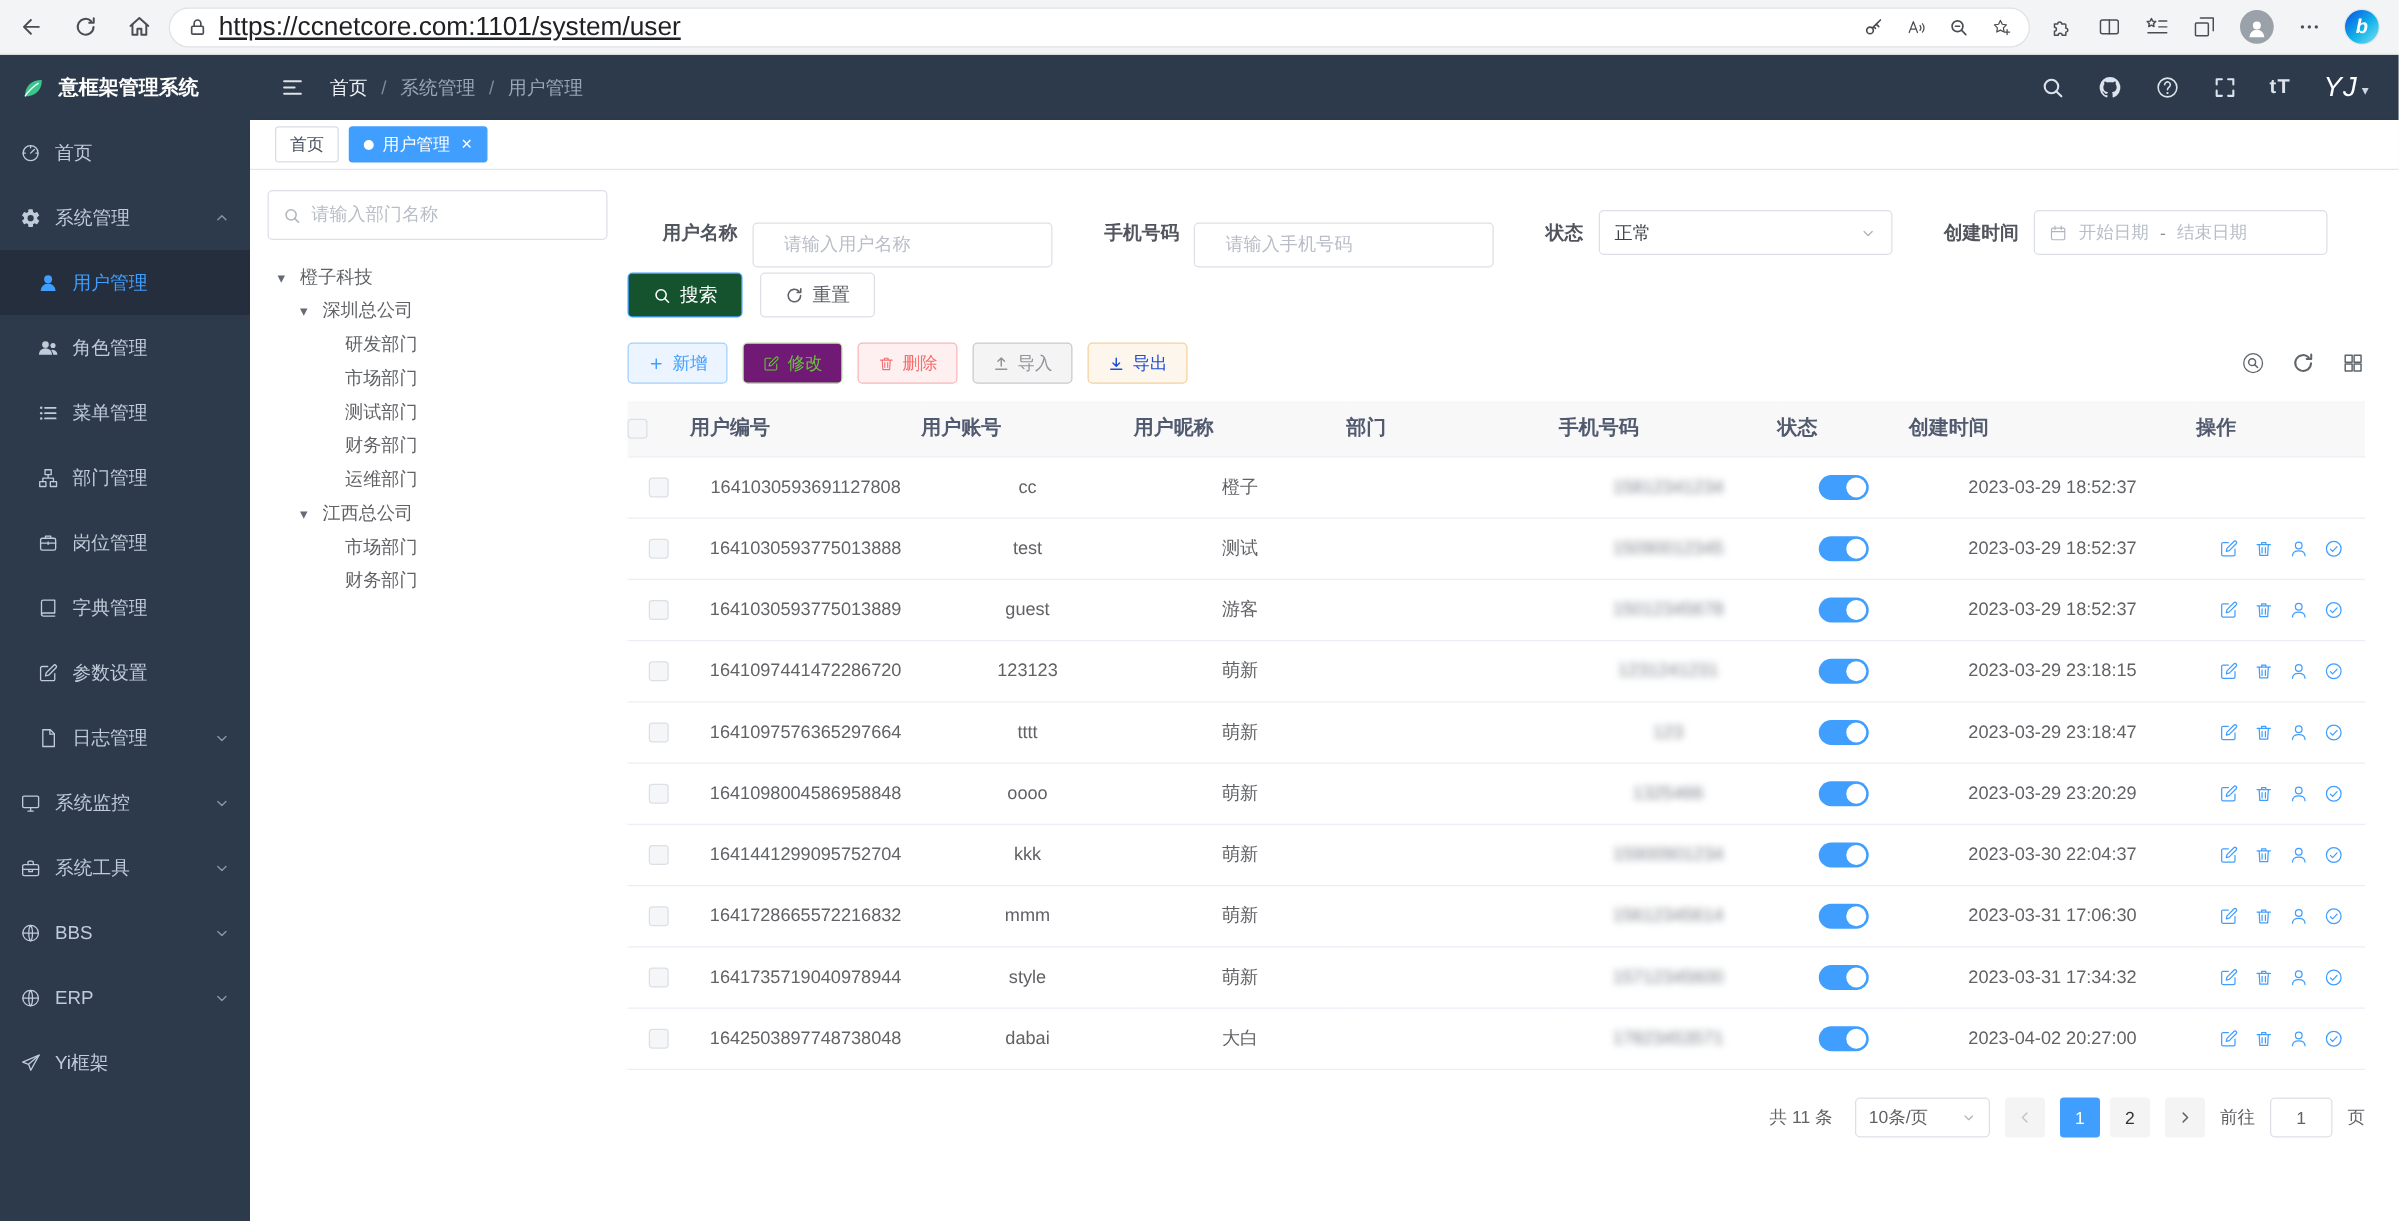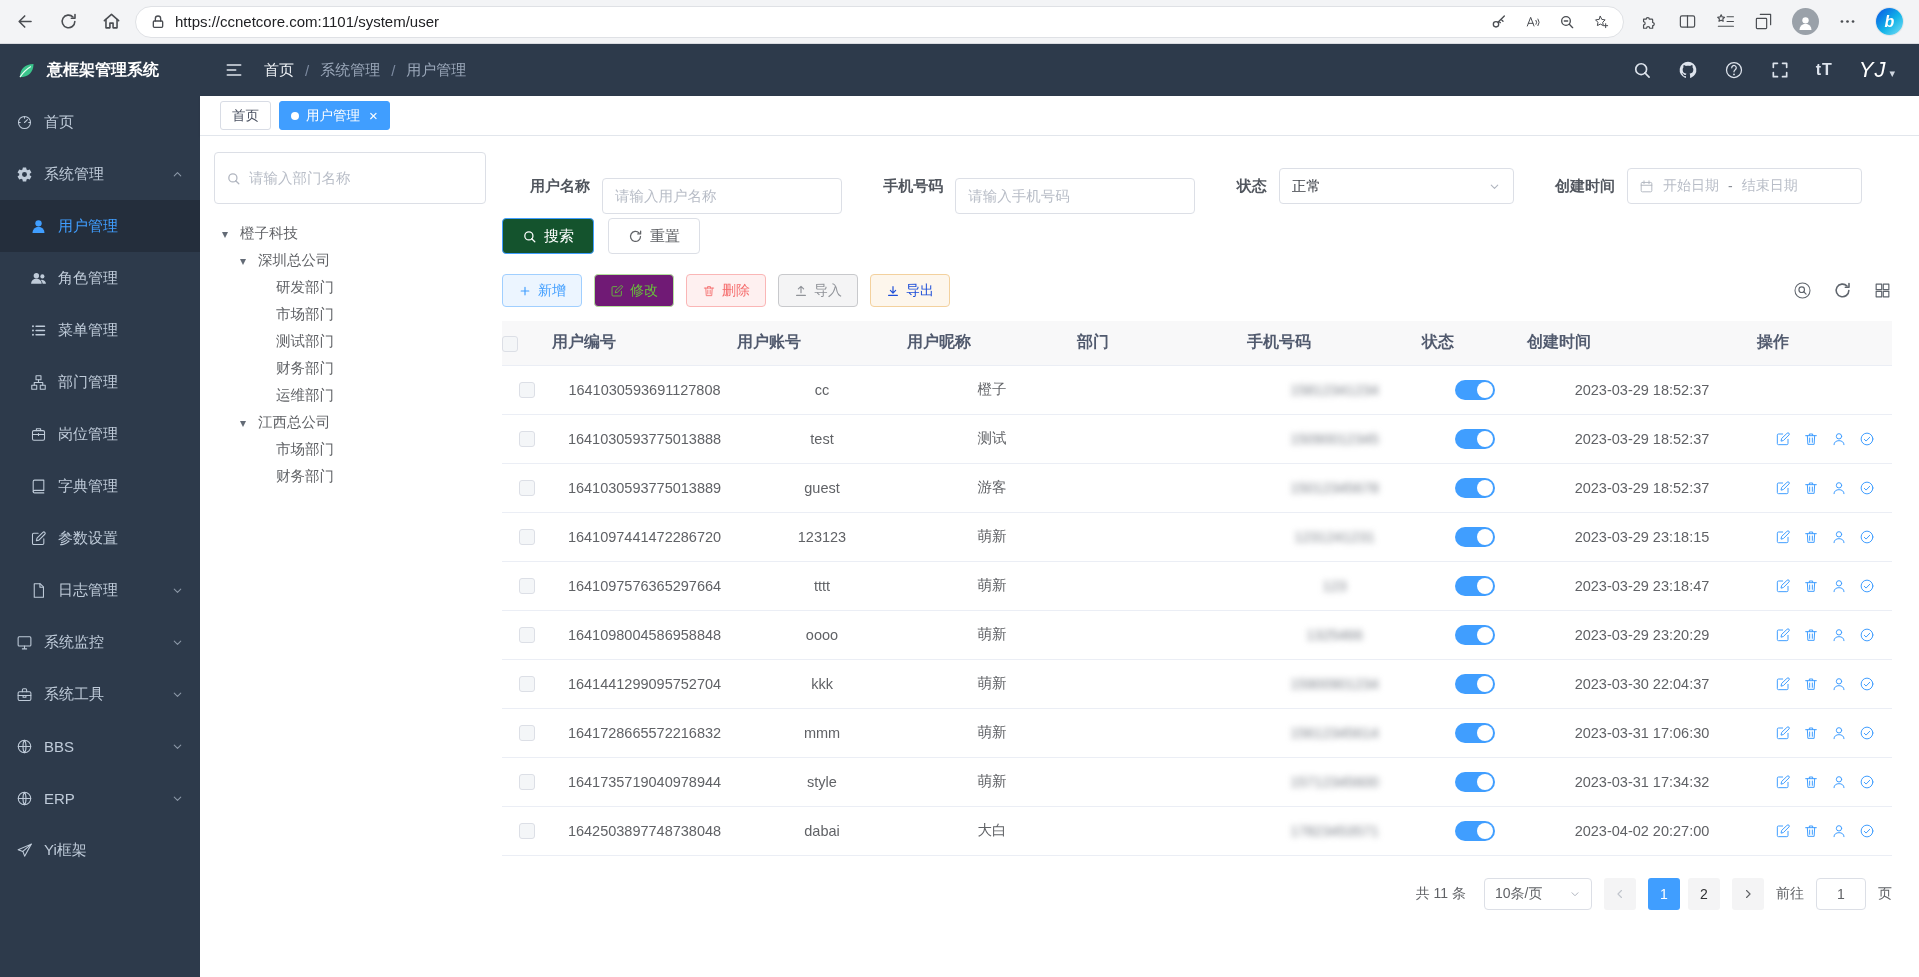--- a/index.html
+++ b/index.html
@@ -10,21 +10,21 @@
   }
   [data-icon] svg { display:block; width:16px; height:16px; }
 
   
   .browser-bar{position:absolute;top:0;left:0;right:0;height:44px;background:#f3f4f6;border-bottom:1px solid #d9dbe0;display:flex;align-items:center;padding:0 16px;}
   .b-left{display:flex;gap:24px;align-items:center;margin-right:14px;}
   .b-ic{color:#4a4d52;display:inline-flex;align-items:center;justify-content:center;cursor:pointer;}
   .b-ic svg{width:19px;height:19px;}
   .url-pill{flex:1;height:32px;background:#fff;border:1px solid #dfe1e5;border-radius:16px;display:flex;align-items:center;padding:0 14px;gap:9px;}
   .url-pill .b-ic svg{width:16px;height:16px;}
-  .url-text{flex:1;font-size:15px;color:#202124;white-space:nowrap;overflow:hidden;}
+  .url-text{flex:1;font-size:21px;color:#202124;white-space:nowrap;overflow:hidden;text-decoration:underline;}
   .pill-right{display:flex;gap:18px;}
   .b-right{display:flex;gap:19px;align-items:center;margin-left:16px;}
   .b-avatar{width:27px;height:27px;border-radius:50%;background:#9aa1a9;color:#fff;display:flex;align-items:center;justify-content:center;overflow:hidden;}
   .b-avatar svg{width:17px;height:17px;margin-top:3px;}
   .copilot{width:27px;height:27px;border-radius:50%;background:linear-gradient(135deg,#0b63e5 10%,#12b3e8 55%,#7ee0f5);color:#fff;font-weight:bold;font-style:italic;font-size:16px;display:flex;align-items:center;justify-content:center;cursor:pointer;box-shadow:0 0 0 1px #e2e6ea;}
 
   
   .sidebar{position:absolute;top:44px;left:0;width:200px;bottom:0;background:#2d3a4b;overflow:hidden;}
   .logo{height:52px;display:flex;align-items:center;gap:10px;padding:0 16px;}
   .logo [data-icon] svg{width:21px;height:21px;}
@@ -56,35 +56,35 @@
   .tabbar{position:absolute;top:96px;left:200px;right:0;height:40px;background:#fff;border-bottom:1px solid #e2e6ec;box-shadow:0 1px 3px rgba(0,0,0,.06);display:flex;align-items:center;padding:0 20px;gap:8px;}
   .tab{height:29px;display:inline-flex;align-items:center;gap:7px;padding:0 11px;border:1px solid #d8dce5;background:#fff;color:#495060;font-size:13.5px;border-radius:3px;cursor:pointer;}
   .tab.active{background:#409eff;border-color:#409eff;color:#fff;}
   .tab-dot{width:8px;height:8px;border-radius:50%;background:#fff;}
   .tab-close{font-size:15px;margin-left:2px;cursor:pointer;}
 
   
   .content{position:absolute;top:136px;left:200px;right:0;bottom:0;background:#fff;}
 
   .tree-panel{position:absolute;left:14px;top:16px;width:272px;}
-  .tree-search{height:52px;border:1px solid #dcdfe6;border-radius:4px;display:flex;align-items:center;padding:0 11px;gap:8px;background:#fff;}
+  .tree-search{height:40px;border:1px solid #dcdfe6;border-radius:4px;display:flex;align-items:center;padding:0 11px;gap:8px;background:#fff;}
   .ts-ic{color:#b0b5bf;}
   .ts-ic svg{width:15px;height:15px;}
   .tree-search input{border:none;outline:none;flex:1;font-size:14.5px;color:#333;font-family:inherit;background:transparent;}
   .tree-search input::placeholder{color:#b8bdc7;}
   .tree{margin-top:16px;}
   .tree-node{height:27px;display:flex;align-items:center;font-size:14.5px;color:#606266;cursor:pointer;white-space:nowrap;}
   .caret{width:18px;color:#636b76;font-size:12px;flex:0 0 18px;}
   .caret-sp{width:18px;flex:0 0 18px;}
 
   .main-panel{position:absolute;left:302px;top:32px;right:27px;}
   .filter-row{display:flex;justify-content:space-between;align-items:center;height:36px;padding-left:28px;padding-right:30px;}
   .f-group{display:flex;align-items:center;gap:12px;}
   .f-group label{font-size:15px;color:#51565e;font-weight:bold;white-space:nowrap;}
-  .f-input{width:240px;height:36px;border:1px solid #dcdfe6;border-radius:4px;padding:0 12px;font-size:14.5px;font-family:inherit;outline:none;color:#333;margin-top:20px;}
+  .f-input{width:240px;height:36px;border:1px solid #dcdfe6;border-radius:4px;padding:0 24px;font-size:14.5px;font-family:inherit;outline:none;color:#333;margin-top:20px;}
   .f-input::placeholder{color:#b8bdc7;}
   .f-select{width:235px;height:36px;border:1px solid #dcdfe6;border-radius:4px;display:flex;align-items:center;justify-content:space-between;padding:0 12px;font-size:14.5px;color:#3d4148;cursor:pointer;background:#fff;}
   .sel-caret{color:#b0b5bf;}
   .sel-caret svg{width:13px;height:13px;}
   .f-date{width:235px;height:36px;border:1px solid #dcdfe6;border-radius:4px;display:flex;align-items:center;padding:0 11px;gap:9px;font-size:14px;color:#b8bdc7;cursor:pointer;background:#fff;}
   .cal-ic{color:#b0b5bf;}
   .cal-ic svg{width:15px;height:15px;}
   .d-sep{color:#8a8f98;}
 
   .search-row{margin-top:14px;display:flex;gap:14px;}

